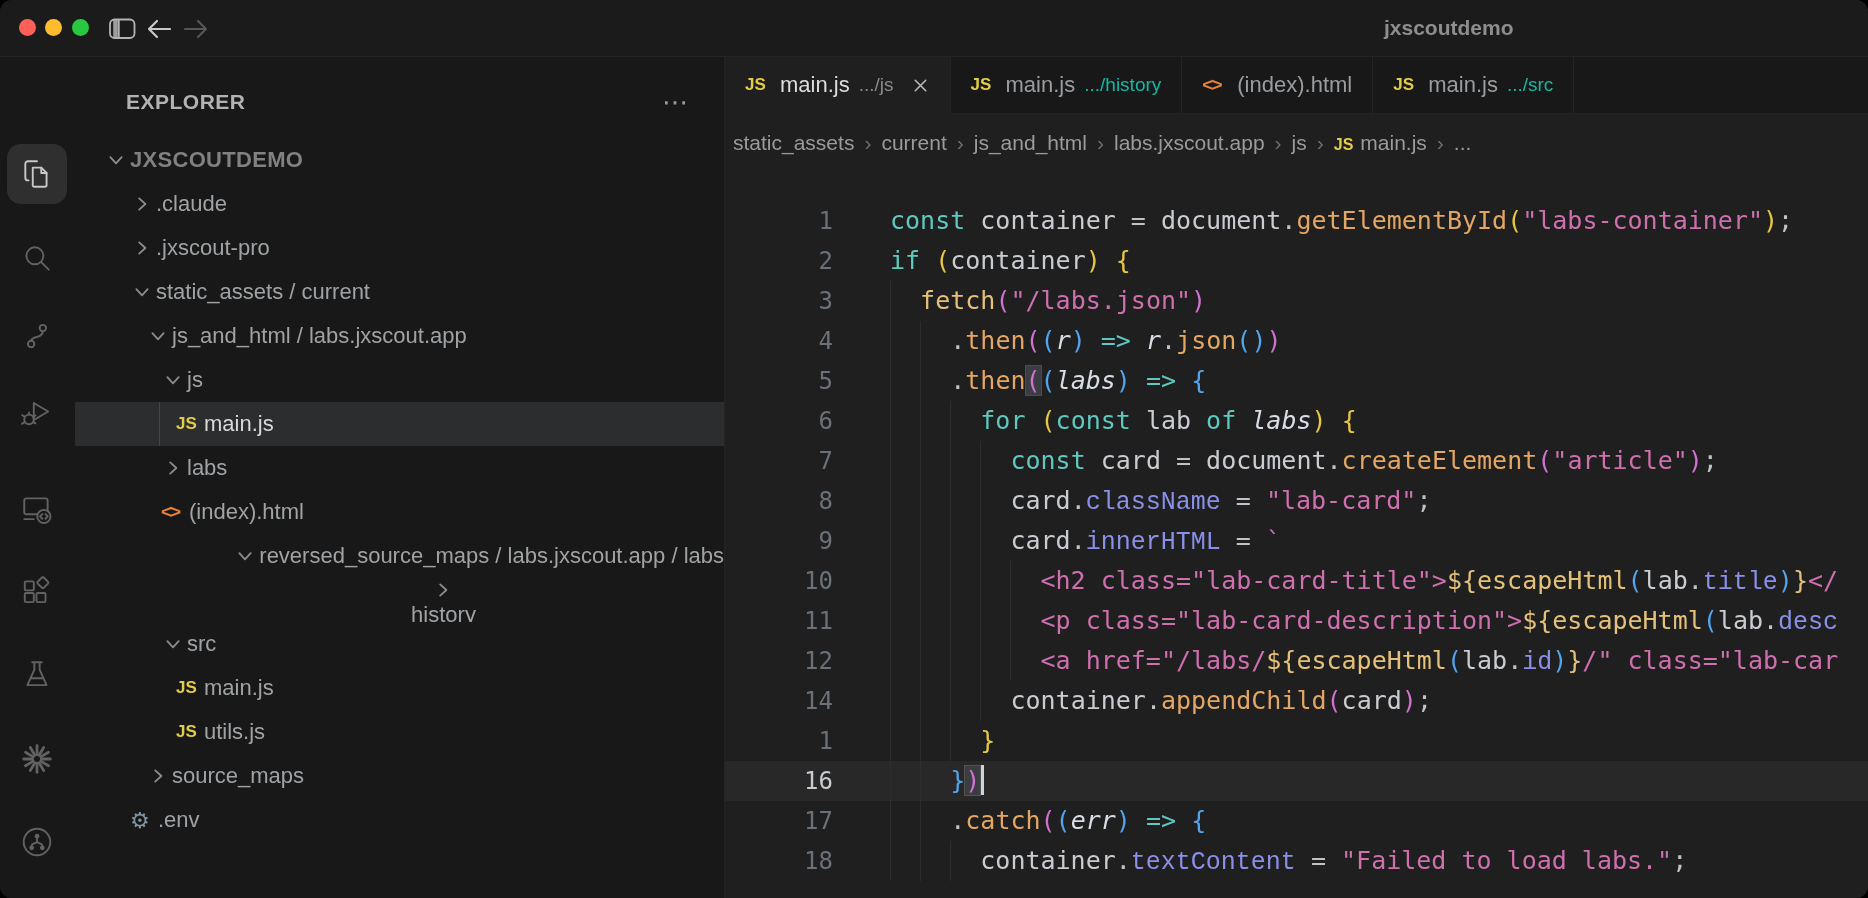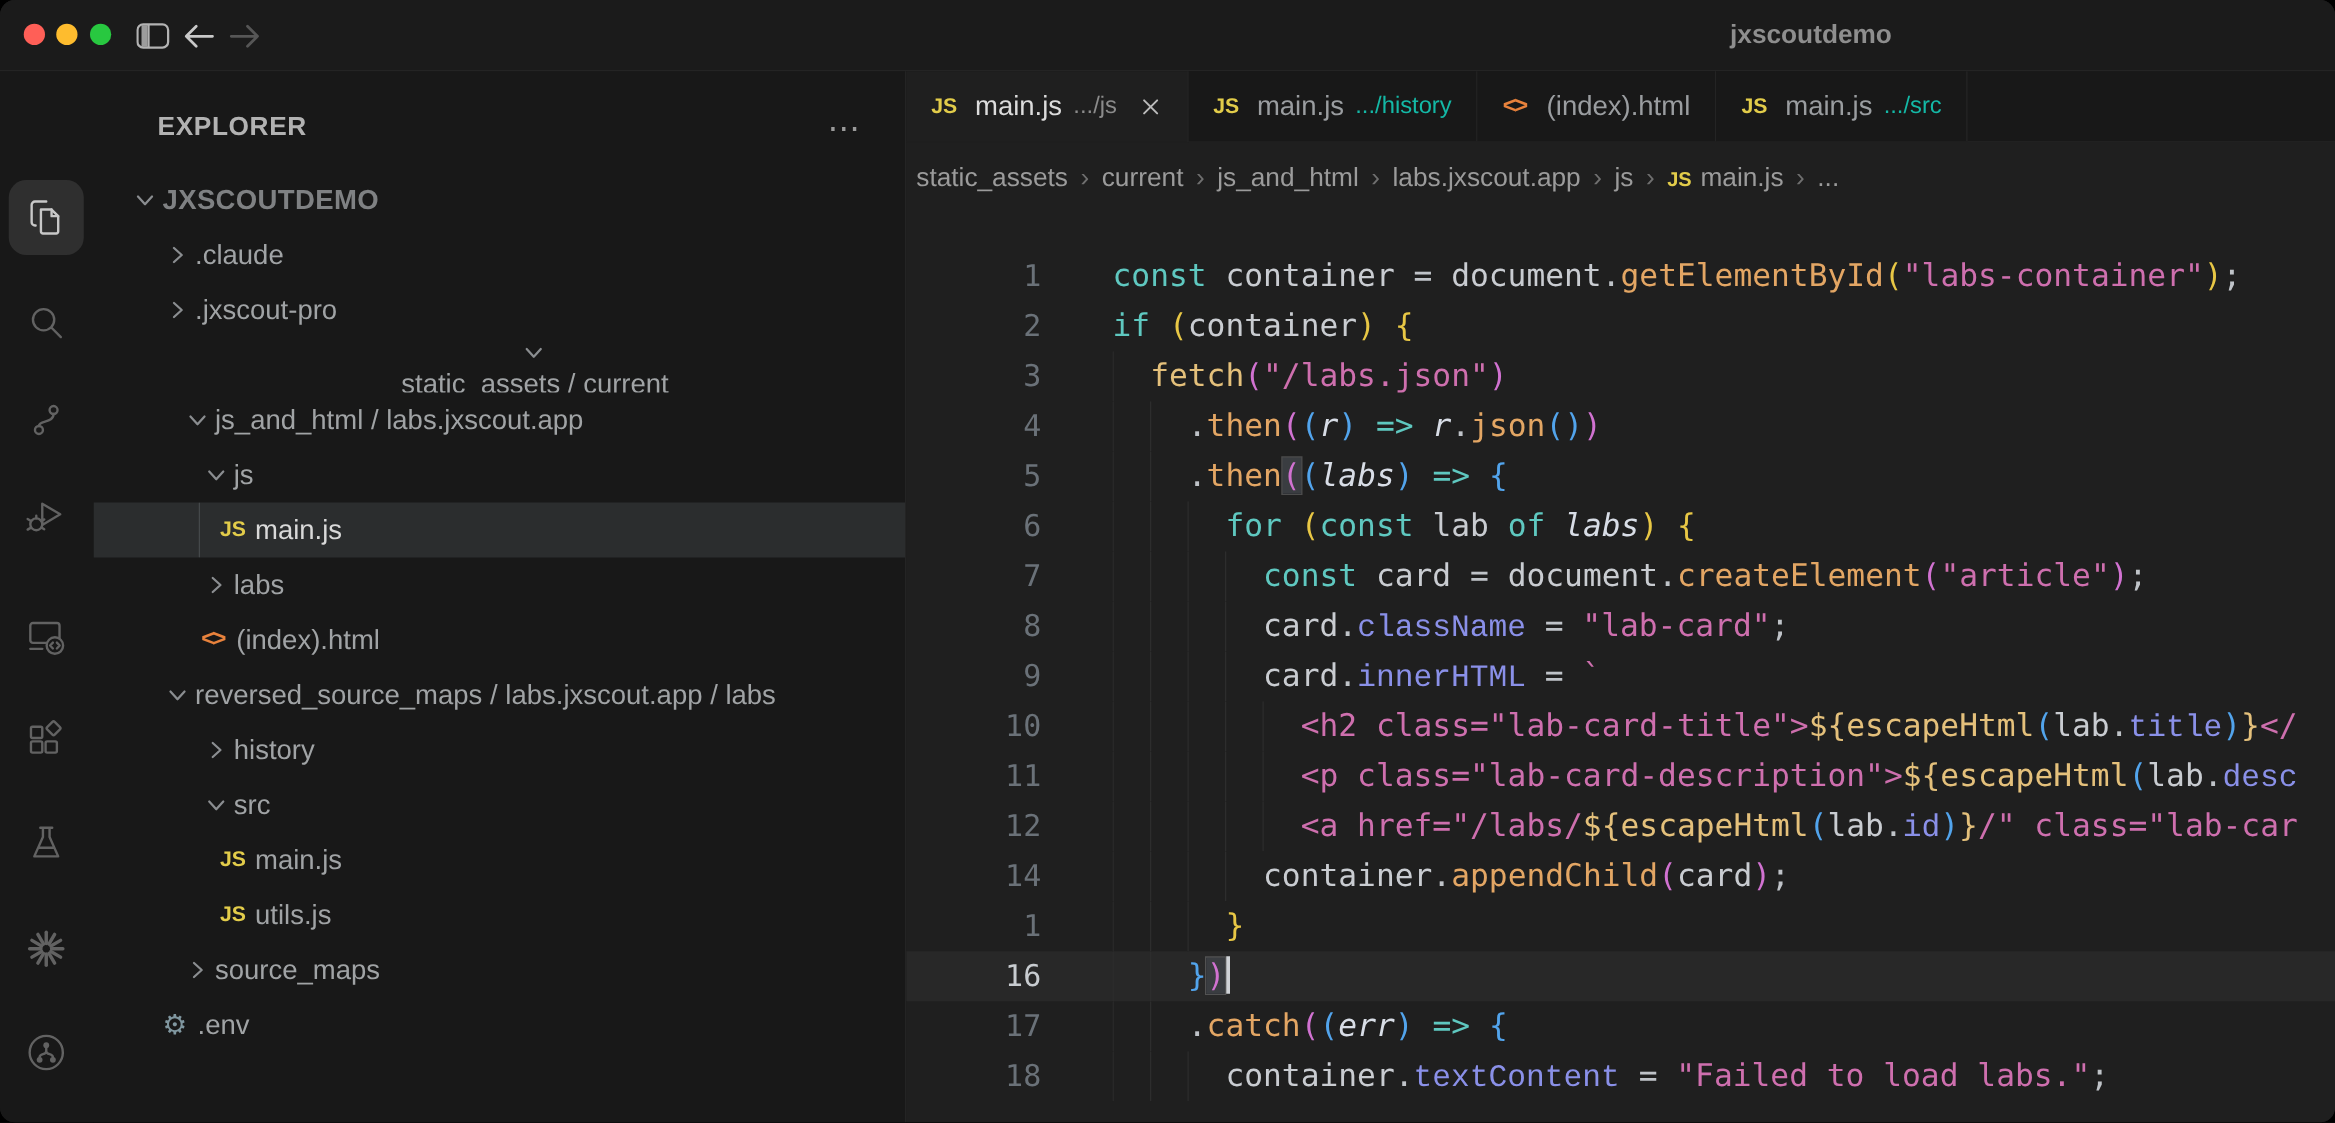--- a/index.html
+++ b/index.html
@@ -197,21 +197,21 @@
           <span class="tlabel">.claude</span>
         </div>
         <div class="trow" style="padding-left: 55px;">
           <span class="chev">
             <svg width="18" height="18" viewBox="0 0 16 16" fill="none" stroke="currentColor" stroke-width="1.6" stroke-linecap="round" stroke-linejoin="round">
               <path d="M5.5 3 L11 8 l-5.5 5"></path>
             </svg>
           </span>
           <span class="tlabel">.jxscout-pro</span>
         </div>
-        <div class="trow" style="padding-left: 55px; flex-direction: column;">
+        <div class="trow" style="padding-left: 55px;">
           <span class="chev expanded">
             <svg width="18" height="18" viewBox="0 0 16 16" fill="none" stroke="currentColor" stroke-width="1.6" stroke-linecap="round" stroke-linejoin="round">
               <path d="M5.5 3 L11 8 l-5.5 5"></path>
             </svg>
           </span>
           <span class="tlabel">static_assets / current</span>
         </div>
         <div class="trow" style="padding-left: 71px;">
           <span class="chev expanded">
             <svg width="18" height="18" viewBox="0 0 16 16" fill="none" stroke="currentColor" stroke-width="1.6" stroke-linecap="round" stroke-linejoin="round">
@@ -238,29 +238,29 @@
             <svg width="18" height="18" viewBox="0 0 16 16" fill="none" stroke="currentColor" stroke-width="1.6" stroke-linecap="round" stroke-linejoin="round">
               <path d="M5.5 3 L11 8 l-5.5 5"></path>
             </svg>
           </span>
           <span class="tlabel">labs</span>
         </div>
         <div class="trow" style="padding-left: 86px;">
           <span class="ficon html">&lt;&gt;</span>
           <span class="tlabel">(index).html</span>
         </div>
-        <div class="trow" style="padding-left: 55px;">
+        <div class="trow" style="padding-left: 55px; justify-content: flex-end;">
           <span class="chev expanded">
             <svg width="18" height="18" viewBox="0 0 16 16" fill="none" stroke="currentColor" stroke-width="1.6" stroke-linecap="round" stroke-linejoin="round">
               <path d="M5.5 3 L11 8 l-5.5 5"></path>
             </svg>
           </span>
           <span class="tlabel">reversed_source_maps / labs.jxscout.app / labs</span>
         </div>
-        <div class="trow" style="padding-left: 86px;">
+        <div class="trow" style="padding-left: 86px; flex-direction: column;">
           <span class="chev">
             <svg width="18" height="18" viewBox="0 0 16 16" fill="none" stroke="currentColor" stroke-width="1.6" stroke-linecap="round" stroke-linejoin="round">
               <path d="M5.5 3 L11 8 l-5.5 5"></path>
             </svg>
           </span>
           <span class="tlabel">history</span>
         </div>
         <div class="trow" style="padding-left: 86px;">
           <span class="chev expanded">
             <svg width="18" height="18" viewBox="0 0 16 16" fill="none" stroke="currentColor" stroke-width="1.6" stroke-linecap="round" stroke-linejoin="round">

